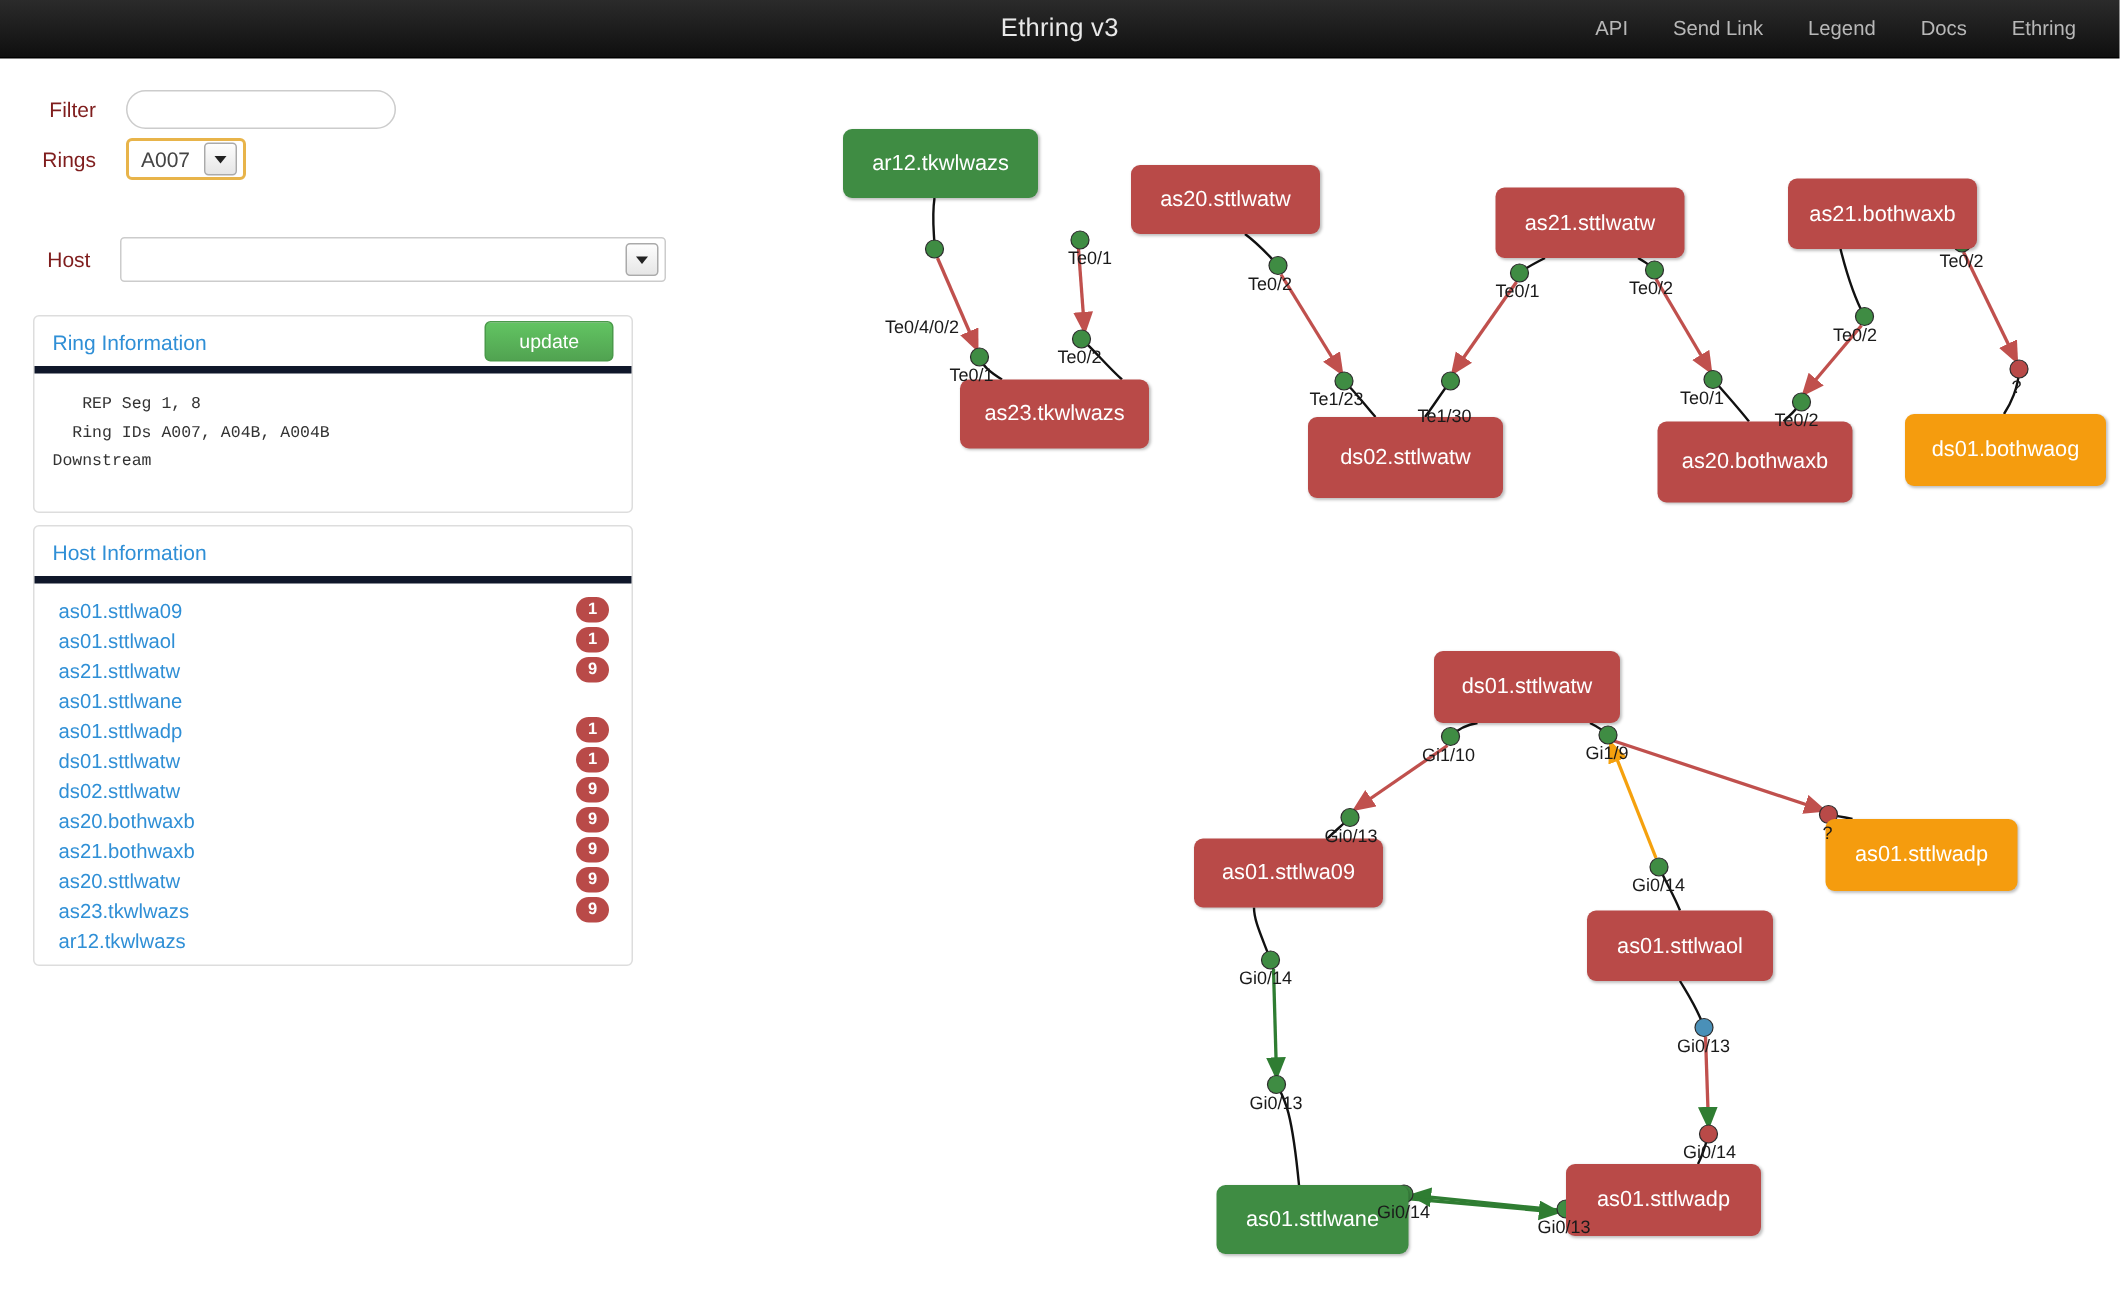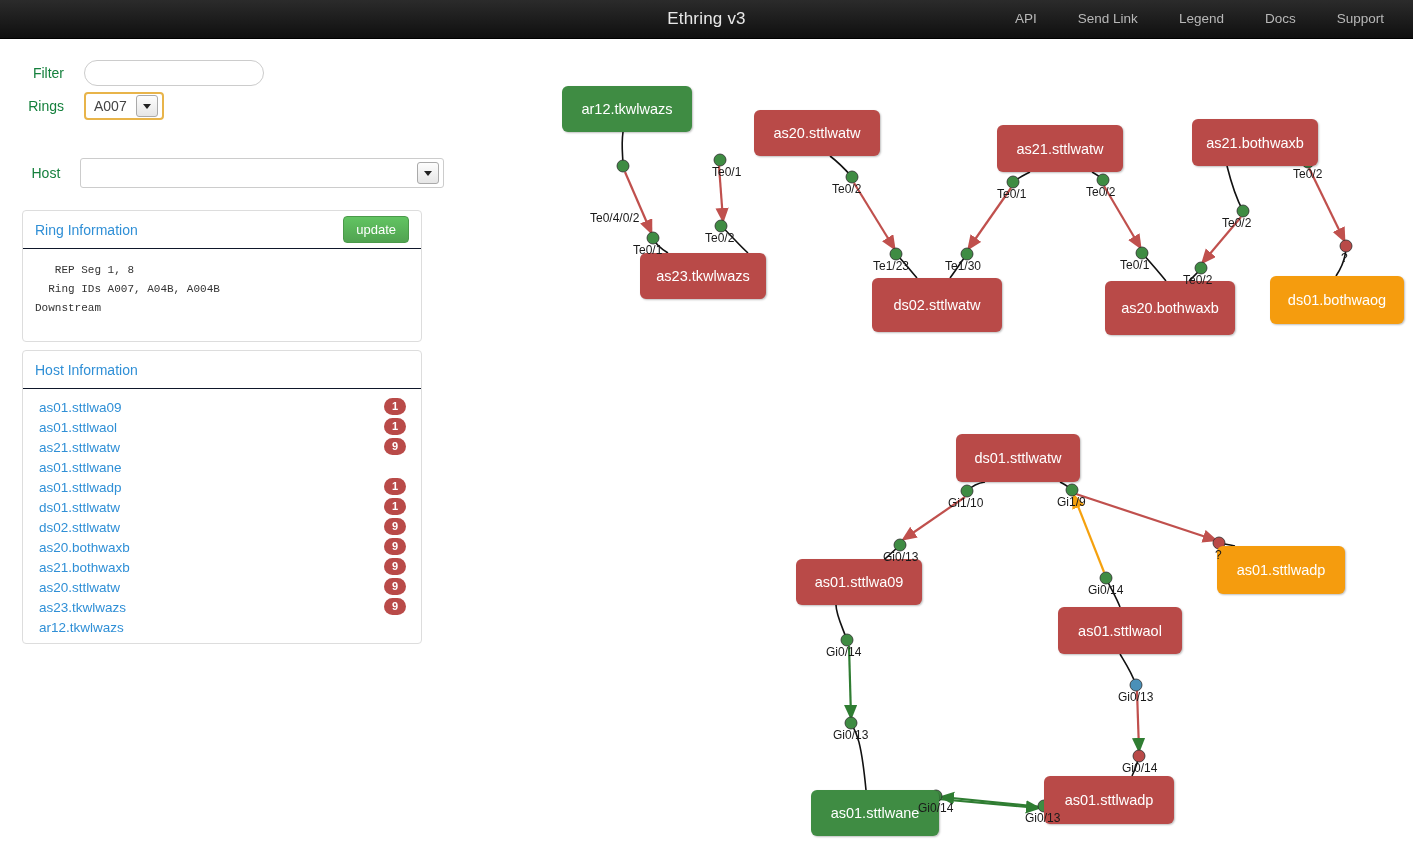--- a/index.html
+++ b/index.html
@@ -13,29 +13,29 @@
     position:absolute;left:0;top:0;width:1413px;height:38px;
     background:linear-gradient(to bottom,#2b2b2b 0%,#0f0f0f 100%);
     border-bottom:1px solid #000;
   }
   .brand{
     position:absolute;left:0;top:0;width:1413px;height:38px;
     line-height:38px;text-align:center;color:#e8e8e8;font-size:17px;
     letter-spacing:.2px;
   }
   .navlinks{
-    position:absolute;right:14px;top:0;height:38px;display:flex;align-items:center;gap:11px;
+    position:absolute;right:14px;top:0;height:38px;display:flex;align-items:center;gap:0px;
   }
   .navlinks a{
     color:#b8b8b8;font-size:13.5px;text-decoration:none;padding:0 15px;line-height:38px;
   }
   
   .side{position:absolute;left:0;top:38px;width:440px;height:830px;}
   .frow{position:absolute;display:flex;align-items:center;}
-  .flabel{font-size:14px;color:#15803d;text-align:right;}
+  .flabel{font-size:14px;color:#7f1d1d;text-align:right;}
   .txt-input{
     border:1px solid #ccc;border-radius:16px;background:#fff;height:26px;
     outline:none;font-size:13px;padding:0 10px;box-sizing:border-box;
     font-family:"Liberation Sans", sans-serif;color:#333;
   }
   .ringsel{
     border:2px solid #e8b44a;border-radius:4px;background:#fff;height:28px;width:80px;
     display:flex;align-items:center;justify-content:space-between;padding:0 4px 0 8px;
     box-sizing:border-box;font-size:14px;color:#444;
   }
@@ -52,27 +52,27 @@
   .caret{
     width:0;height:0;border-left:4px solid transparent;border-right:4px solid transparent;
     border-top:5px solid #222;
   }
   
   .panel{
     position:absolute;border:1px solid #ddd;border-radius:4px;background:#fff;
     box-sizing:border-box;
   }
   .panel-head{
-    height:38px;border-bottom:1px solid #0f172a;display:flex;align-items:center;
+    height:38px;border-bottom:5px solid #0f172a;display:flex;align-items:center;
     justify-content:space-between;padding:0 12px;box-sizing:border-box;
   }
   .panel-title{font-size:14px;color:#2f8fd6;}
   .btn-update{
     background:linear-gradient(to bottom,#62c462,#51a351);border:1px solid #4a9a4a;
-    color:#fff;font-size:13px;border-radius:4px;padding:5px 12px;cursor:pointer;
+    color:#fff;font-size:13px;border-radius:4px;padding:5px 22px;cursor:pointer;
     font-family:"Liberation Sans", sans-serif;
   }
   .panel-body{padding:12px 12px 10px 12px;}
   .pre{
     font-family:"Liberation Mono", monospace;font-size:11px;color:#333;
     white-space:pre;line-height:19px;margin:0;
   }
   .hostlist{padding:8px 0 10px 0;}
   .hostrow{
     position:relative;height:20px;display:flex;align-items:center;padding:0 12px 0 16px;
@@ -104,21 +104,21 @@
 </head>
 <body>
 
 <div class="navbar">
   <div class="brand">Ethring v3</div>
   <div class="navlinks">
     <a>API</a>
     <a>Send Link</a>
     <a>Legend</a>
     <a>Docs</a>
-    <a>Support</a>
+    <a>Ethring</a>
   </div>
 </div>
 
 <div class="side">
 
   <div class="frow" style="left:24px;top:22px;width:400px;">
     <div class="flabel" style="width:40px;">Filter</div>
     <input class="txt-input" style="width: 180px; margin-left: 20px;" placeholder="">
   </div>
 
@@ -321,21 +321,21 @@
       <div class="node n-red" style="left: 618px; top: 569px; width: 124px; height: 47px;">as01.sttlwaol</div>
       <div class="node n-orange" style="left: 777px; top: 508px; width: 128px; height: 48px;">as01.sttlwadp</div>
     </div>
   <div id="portlabels">
       <div class="elabel" style="left: 150px; top: 133px; margin-top: 40px;">Te0/4/0/2</div>
       <div class="elabel" style="left: 193px; top: 205px;">Te0/1</div>
       <div class="elabel" style="left: 272px; top: 127px;">Te0/1</div>
       <div class="elabel" style="left: 265px; top: 193px;">Te0/2</div>
       <div class="elabel" style="left: 392px; top: 144px;">Te0/2</div>
       <div class="elabel" style="left: 433px; top: 221px;">Te1/23</div>
-      <div class="elabel" style="left: 505px; top: 221px;">Te1/30</div>
+      <div class="elabel" style="left: 505px; top: 232px;">Te1/30</div>
       <div class="elabel" style="left: 557px; top: 149px;">Te0/1</div>
       <div class="elabel" style="left: 646px; top: 147px;">Te0/2</div>
       <div class="elabel" style="left: 680px; top: 220px;">Te0/1</div>
       <div class="elabel" style="left: 782px; top: 178px;">Te0/2</div>
       <div class="elabel" style="left: 743px; top: 235px;">Te0/2</div>
       <div class="elabel" style="left: 853px; top: 129px;">Te0/2</div>
       <div class="elabel" style="left: 901px; top: 213px;">?</div>
       <div class="elabel" style="left: 508px; top: 458px;">Gi1/10</div>
       <div class="elabel" style="left: 617px; top: 457px;">Gi1/9</div>
       <div class="elabel" style="left: 443px; top: 512px;">Gi0/13</div>

